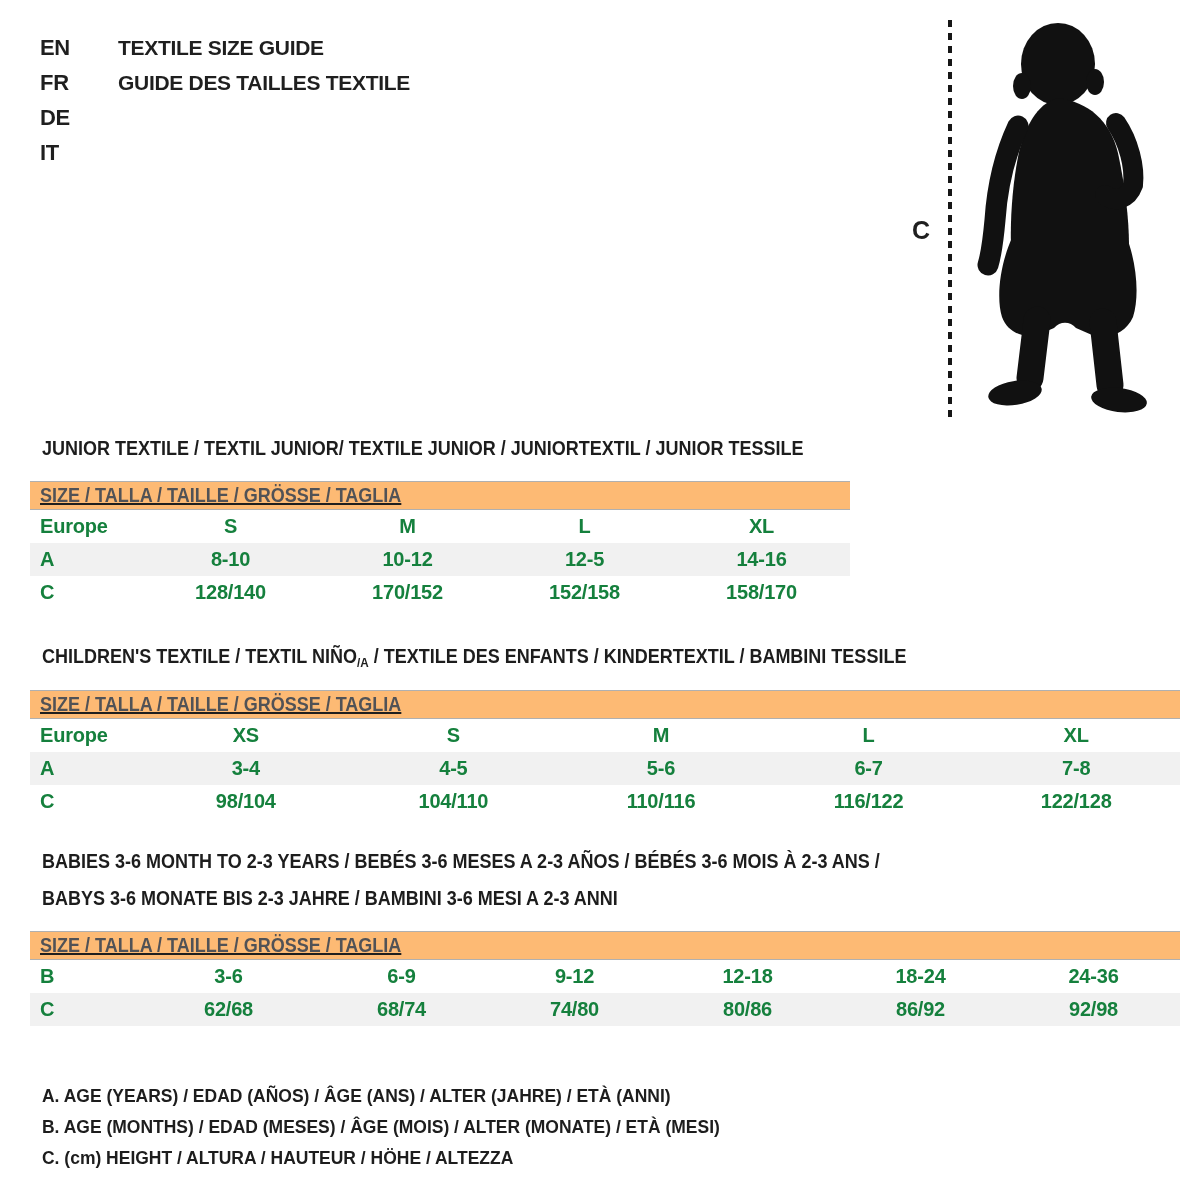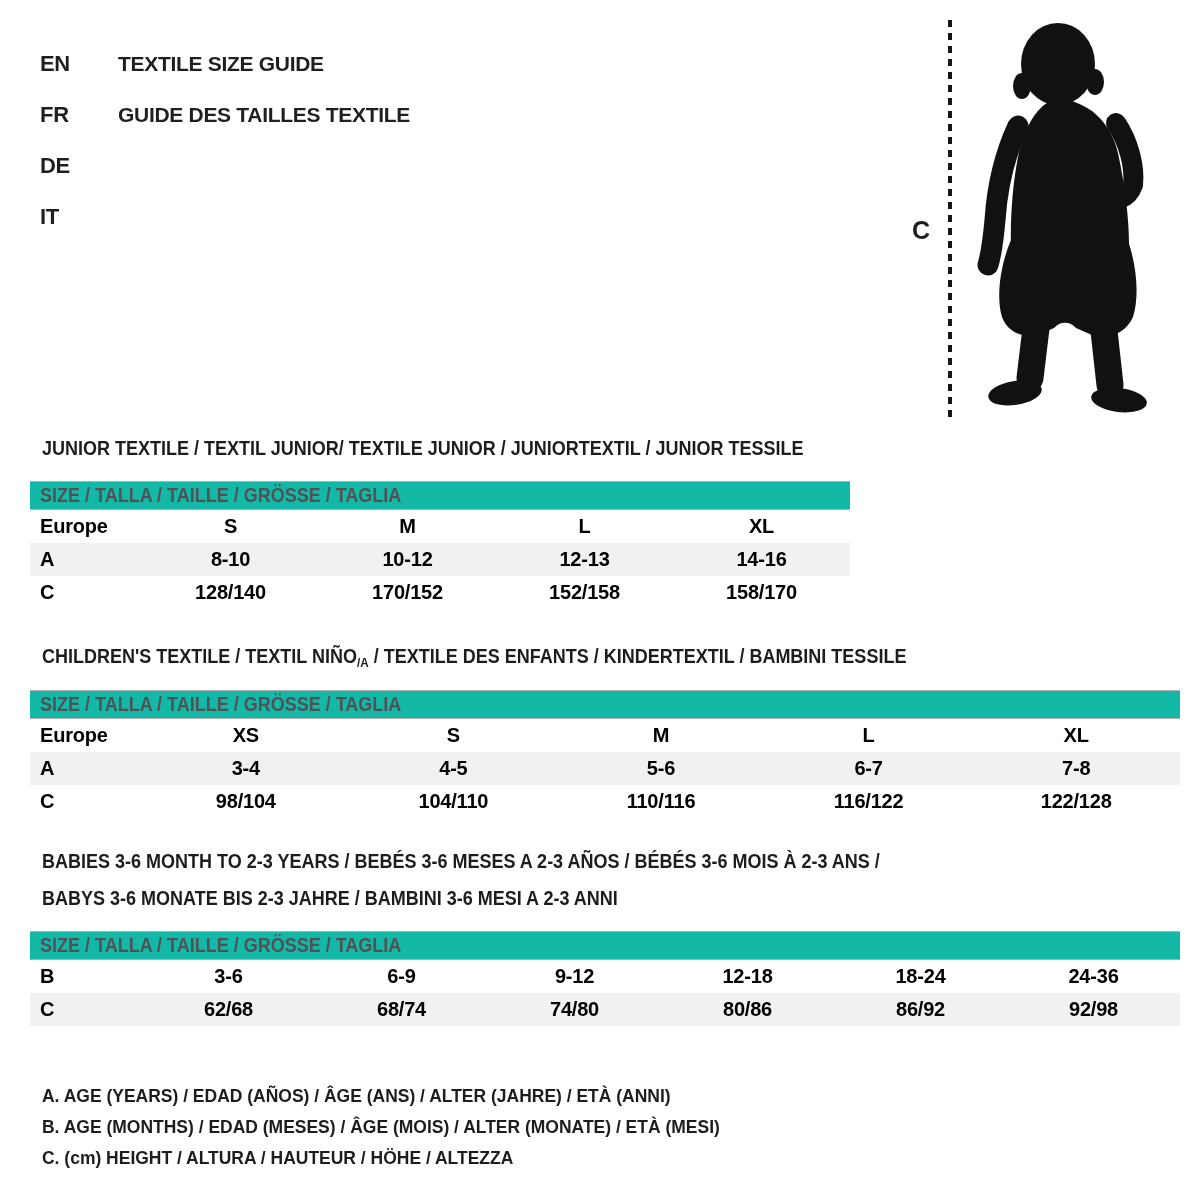--- a/index.html
+++ b/index.html
@@ -2,21 +2,21 @@
 <html><head>
 <meta charset="utf-8">
 <style>
   html,body{margin:0;padding:0;background:#ffffff;}
   body{width:1200px;height:1200px;position:relative;overflow:hidden;
        font-family:"Liberation Sans","DejaVu Sans",sans-serif;color:#1f1f1f;}
   .abs{position:absolute;}
 
   
   .lang-list{left:40px;top:30px;}
-  .lang-row{display:flex;height:35px;align-items:center;margin-top:16px;}
+  .lang-row{display:flex;height:35px;align-items:center;}
   .lang-code{width:78px;font-size:22px;font-weight:bold;letter-spacing:-0.3px;}
   .lang-label{font-size:21px;font-weight:bold;letter-spacing:-0.3px;white-space:nowrap;}
 
   
   .figure{left:900px;top:10px;width:290px;height:420px;}
   .dash-line{position:absolute;left:48px;top:10px;width:4px;height:397px;
     background:repeating-linear-gradient(to bottom,#161616 0 7px,transparent 7px 13px);}
   .c-label{position:absolute;left:12px;top:206px;font-size:25px;font-weight:bold;}
   .figure svg{position:absolute;left:66px;top:8px;}
 
@@ -26,26 +26,26 @@
   .title-junior{left:42px;top:437px;}
   .title-children{left:42px;top:645px;}
   .title-babies{left:42px;top:843px;line-height:37px;}
   .sub{font-size:13px;position:relative;top:4px;font-weight:bold;}
 
   
   .stable{background:#ffffff;}
   .t-junior{left:30px;top:481px;width:820px;}
   .t-children{left:30px;top:690px;width:1150px;}
   .t-babies{left:30px;top:931px;width:1150px;}
-  .size-bar{height:27px;background:#14b8a6;border-top:1px solid #b0b0b0;border-bottom:1px solid #b0b0b0;
-    display:flex;align-items:center;padding-left:10px;}
+  .size-bar{height:27px;background:#fdba74;border-top:1px solid #b0b0b0;border-bottom:1px solid #b0b0b0;
+    display:flex;align-items:center;padding-left:10px;text-decoration:underline;}
   .size-bar span{font-size:20px;font-weight:bold;color:#515256;display:inline-block;
     transform:scaleX(0.9);transform-origin:0 50%;white-space:nowrap;}
   .t-row{display:flex;height:33px;align-items:center;font-size:20px;font-weight:bold;
-    color:#000000;letter-spacing:-0.2px;}
+    color:#15803d;letter-spacing:-0.2px;}
   .t-row .label{width:112px;padding-left:10px;box-sizing:border-box;text-align:left;}
   .t-row .cell{flex:1;text-align:center;}
   .shaded{background:#f1f1f1;}
 
   
   .footnotes{left:42px;top:1070px;margin-top:10px;}
   .footnote-line{font-size:19px;font-weight:bold;line-height:31px;white-space:nowrap;
     transform:scaleX(0.92);transform-origin:0 50%;color:#1d1d1d;}
 </style>
 </head>
@@ -101,21 +101,21 @@
     <span class="label">Europe</span>
     <span class="cell">S</span>
     <span class="cell">M</span>
     <span class="cell">L</span>
     <span class="cell">XL</span>
   </div>
   <div class="t-row shaded">
     <span class="label">A</span>
     <span class="cell">8-10</span>
     <span class="cell">10-12</span>
-    <span class="cell">12-13</span>
+    <span class="cell">12-5</span>
     <span class="cell">14-16</span>
   </div>
   <div class="t-row">
     <span class="label">C</span>
     <span class="cell">128/140</span>
     <span class="cell">170/152</span>
     <span class="cell">152/158</span>
     <span class="cell">158/170</span>
   </div>
 </div>

